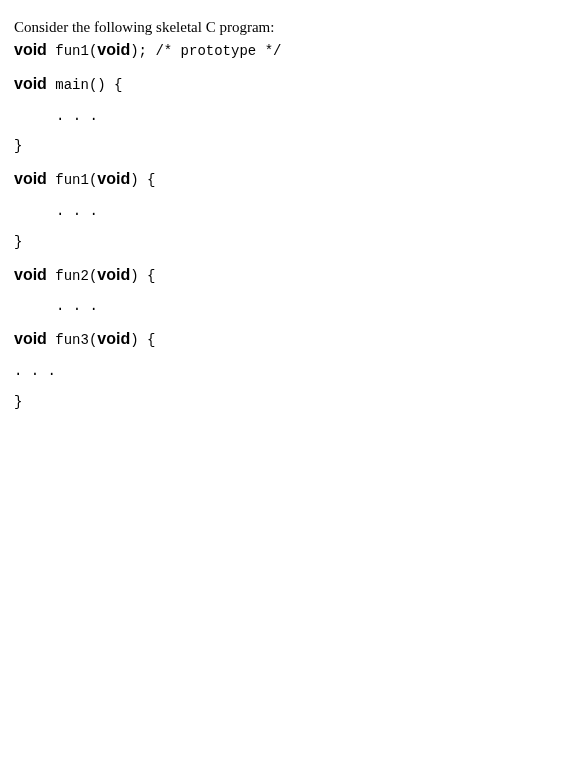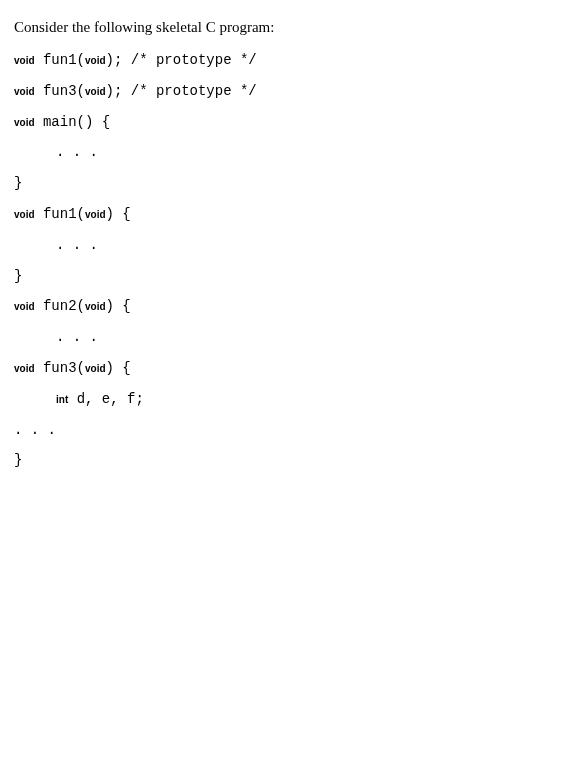--- a/index.html
+++ b/index.html
@@ -5,41 +5,39 @@
     * { margin: 0; padding: 0; box-sizing: border-box; }
     body {
       font-family: 'Times New Roman', Times, serif;
       background: #fff;
       color: #000;
       padding: 18px 14px;
       font-size: 15px;
       line-height: 1.2;
       width: 568px;
     }
-    .intro { margin-bottom: 16px; }
+    .intro { margin-bottom: 4px; }
     .code-line {
       font-family: 'Courier New', Courier, monospace;
       white-space: pre;
       margin-bottom: 14px;
       font-size: 14px;
     }
-    .kw { font-weight: bold; font-family: Arial, Helvetica, sans-serif; font-size: 10px; }
+    .kw { font-weight: bold; font-family: Arial, Helvetica, sans-serif; font-size: 16px; }
   </style>
 </head>
 <body>
 
 <div class="intro">Consider the following skeletal C program:</div>
 <div id="code-block">
     <div class="code-line"><span class="kw">void</span><span> fun1(</span><span class="kw">void</span><span>); /* prototype */</span></div>
-    <div class="code-line"><span class="kw">void</span><span> fun3(</span><span class="kw">void</span><span>); /* prototype */</span></div>
     <div class="code-line"><span class="kw">void</span><span> main() {</span></div>
     <div class="code-line">     <span>. . .</span></div>
     <div class="code-line"><span>}</span></div>
     <div class="code-line"><span class="kw">void</span><span> fun1(</span><span class="kw">void</span><span>) {</span></div>
     <div class="code-line">     <span>. . .</span></div>
     <div class="code-line"><span>}</span></div>
     <div class="code-line"><span class="kw">void</span><span> fun2(</span><span class="kw">void</span><span>) {</span></div>
     <div class="code-line">     <span>. . .</span></div>
     <div class="code-line"><span class="kw">void</span><span> fun3(</span><span class="kw">void</span><span>) {</span></div>
-    <div class="code-line">     <span class="kw">int</span><span> d, e, f;</span></div>
     <div class="code-line"><span>. . .</span></div>
     <div class="code-line"><span>}</span></div>
   </div>
 
 </body></html>

